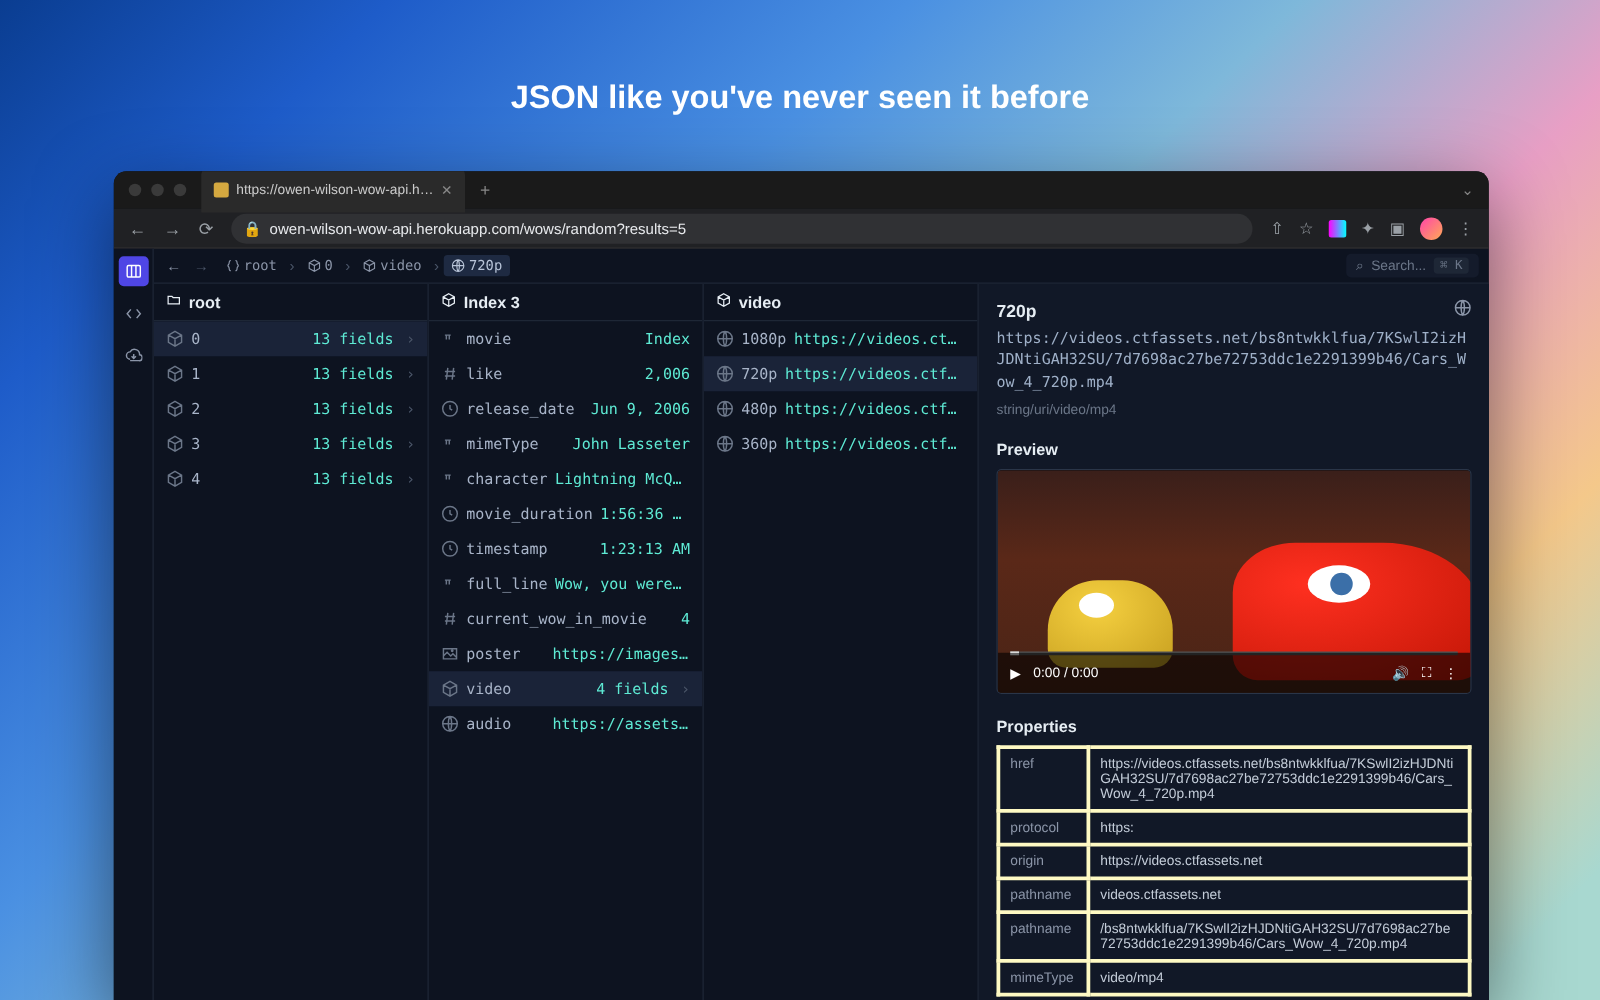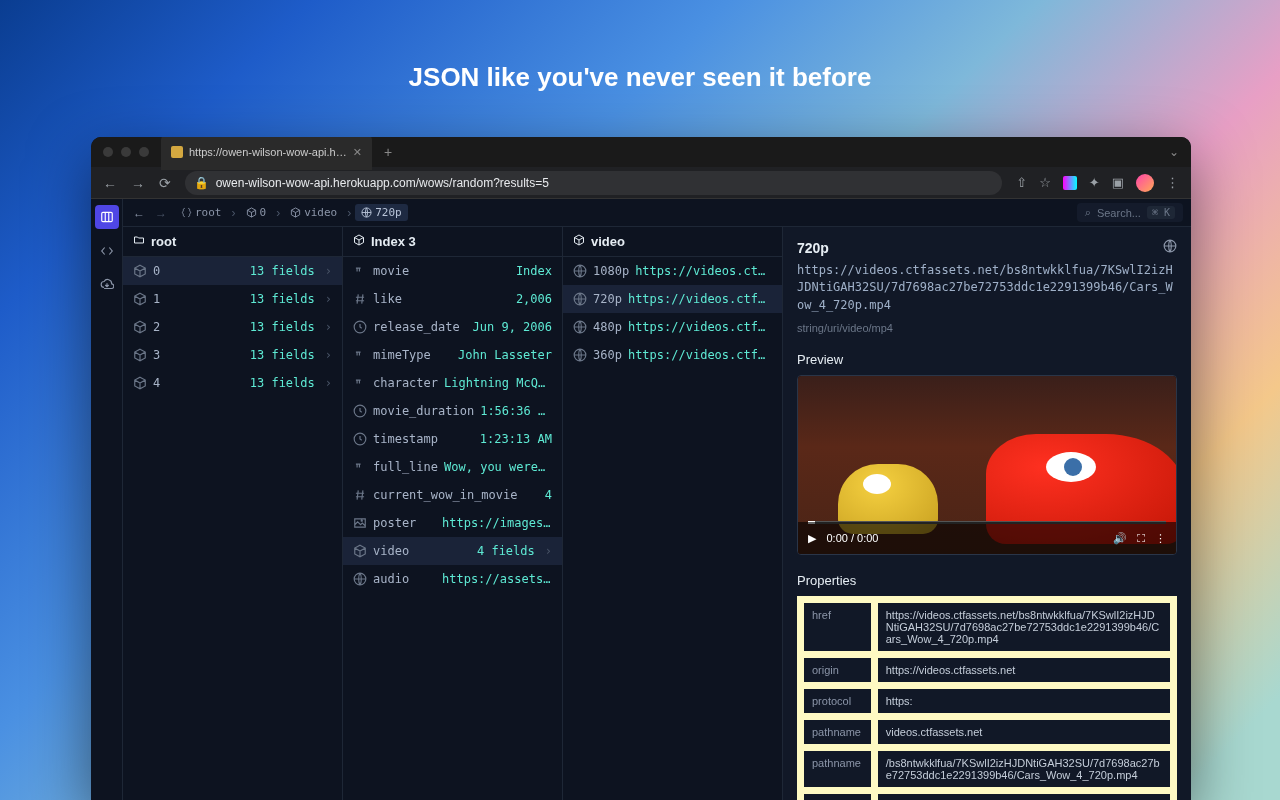--- a/index.html
+++ b/index.html
@@ -191,21 +191,21 @@
 .detail-title { font-weight: 700; font-size: 14px; color: #e6edf3; }
 .detail-url {
   font-family: ui-monospace, Menlo, monospace;
   font-size: 12px;
   color: #9fb0c8;
   margin-top: 6px;
   word-break: break-all;
   line-height: 1.45;
 }
 .detail-type { font-size: 11px; color: #6b7688; margin-top: 8px; }
-.section-title { font-weight: 400; font-size: 13px; color: #e6edf3; margin-top: 18px; margin-bottom: 8px; }
+.section-title { font-weight: 700; font-size: 13px; color: #e6edf3; margin-top: 18px; margin-bottom: 8px; }
 .preview-box {
   border: 1px solid #2a3548;
   border-radius: 4px;
   background: #000;
   position: relative;
   height: 180px;
   overflow: hidden;
 }
 .preview-scene {
   position: absolute; inset: 0;
@@ -225,21 +225,21 @@
   align-items: center;
   padding: 0 10px;
   gap: 10px;
   color: #fff;
   font-size: 11px;
 }
 .video-controls .spacer { flex:1; }
 .progress { position:absolute; bottom:30px; left:10px; right:10px; height:3px; background:#555; }
 .progress::before { content:''; position:absolute; left:0; top:0; height:100%; width:2%; background:#fff; }
 .props-table { width: 100%; border-collapse: collapse; font-size: 11px; }
-.props-table td { border: 7px solid #fef9c3; padding: 6px 8px; color: #c4cdd9; vertical-align: top; }
+.props-table td { border: 3px solid #fef9c3; padding: 6px 8px; color: #c4cdd9; vertical-align: top; }
 .props-table td:first-child { color: #8b95a8; width: 72px; }
 .props-table td:last-child { word-break: break-all; }
 svg { width: 14px; height: 14px; fill: none; stroke: currentColor; stroke-width: 2; }
 .icon-sm svg { width: 12px; height: 12px; }
 </style>
 </head>
 <body>
 
 <div class="tagline">JSON like you've never seen it before</div>
 
@@ -603,26 +603,26 @@
           </div>
 
           <div class="section-title">Properties</div>
           <table class="props-table">
             <tbody id="props-body">
                 <tr>
                   <td>href</td>
                   <td>https://videos.ctfassets.net/bs8ntwkklfua/7KSwlI2izHJDNtiGAH32SU/7d7698ac27be72753ddc1e2291399b46/Cars_Wow_4_720p.mp4</td>
                 </tr>
                 <tr>
+                  <td>protocol</td>
+                  <td>https:</td>
+                </tr>
+                <tr>
                   <td>origin</td>
                   <td>https://videos.ctfassets.net</td>
-                </tr>
-                <tr>
-                  <td>protocol</td>
-                  <td>https:</td>
                 </tr>
                 <tr>
                   <td>pathname</td>
                   <td>videos.ctfassets.net</td>
                 </tr>
                 <tr>
                   <td>pathname</td>
                   <td>/bs8ntwkklfua/7KSwlI2izHJDNtiGAH32SU/7d7698ac27be72753ddc1e2291399b46/Cars_Wow_4_720p.mp4</td>
                 </tr>
                 <tr>

